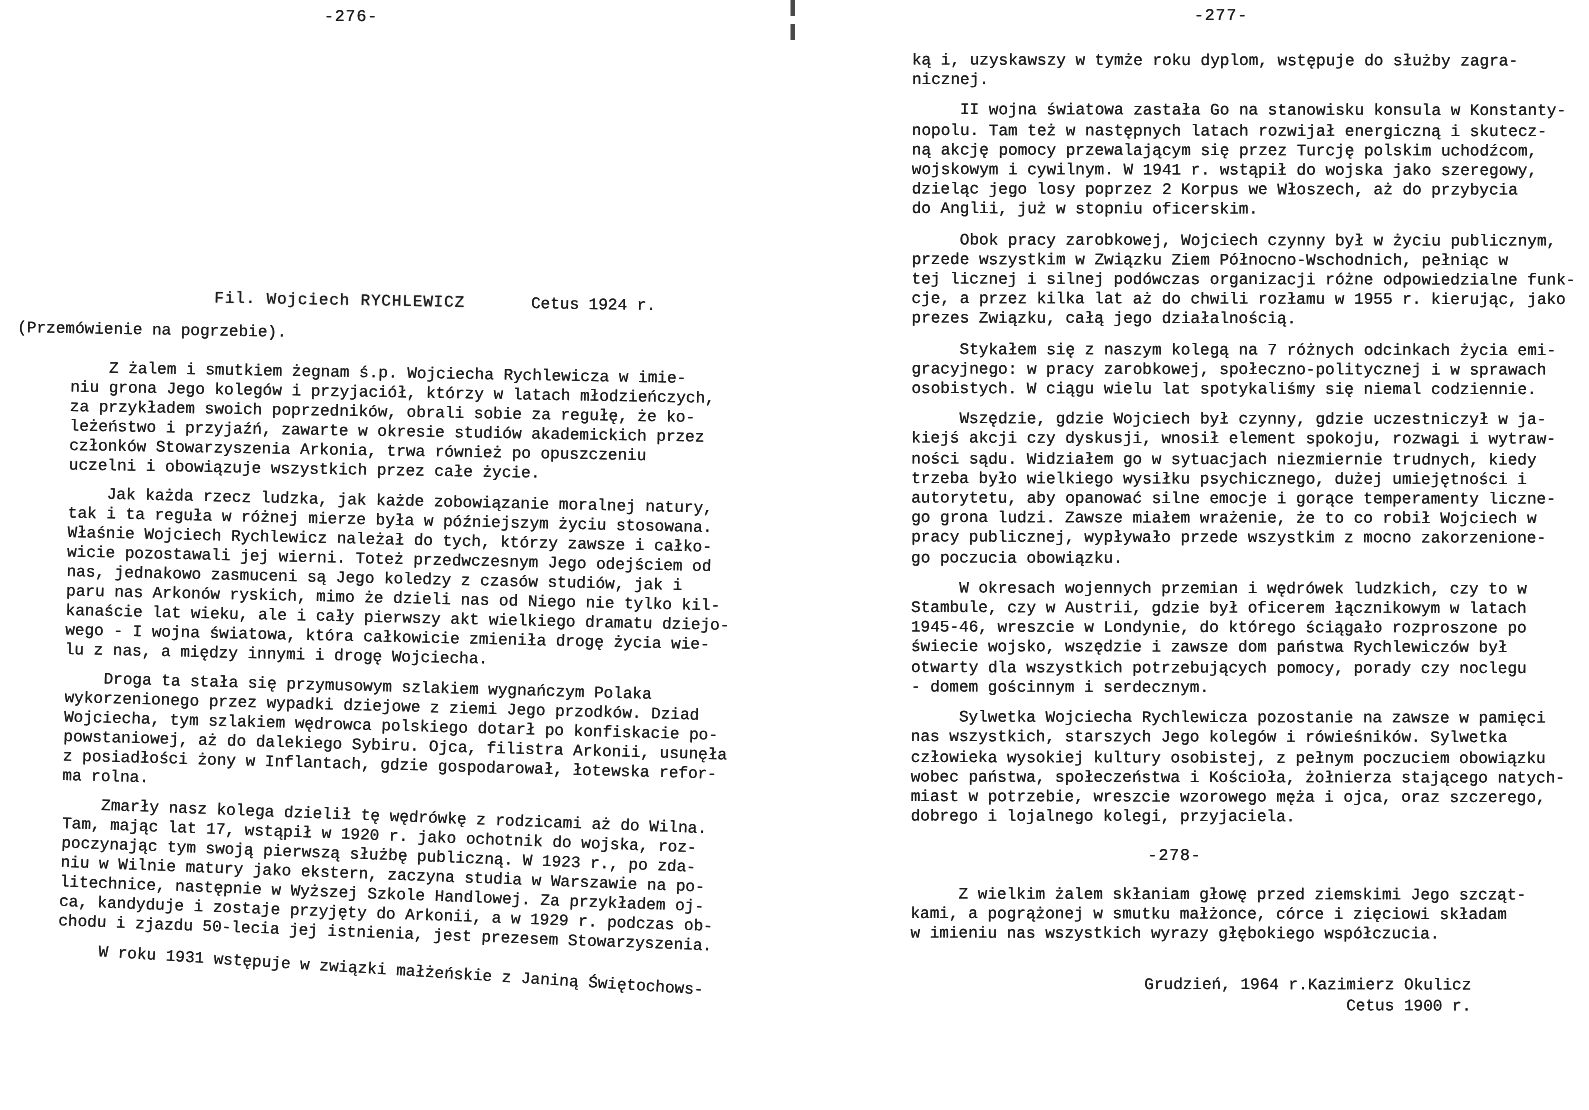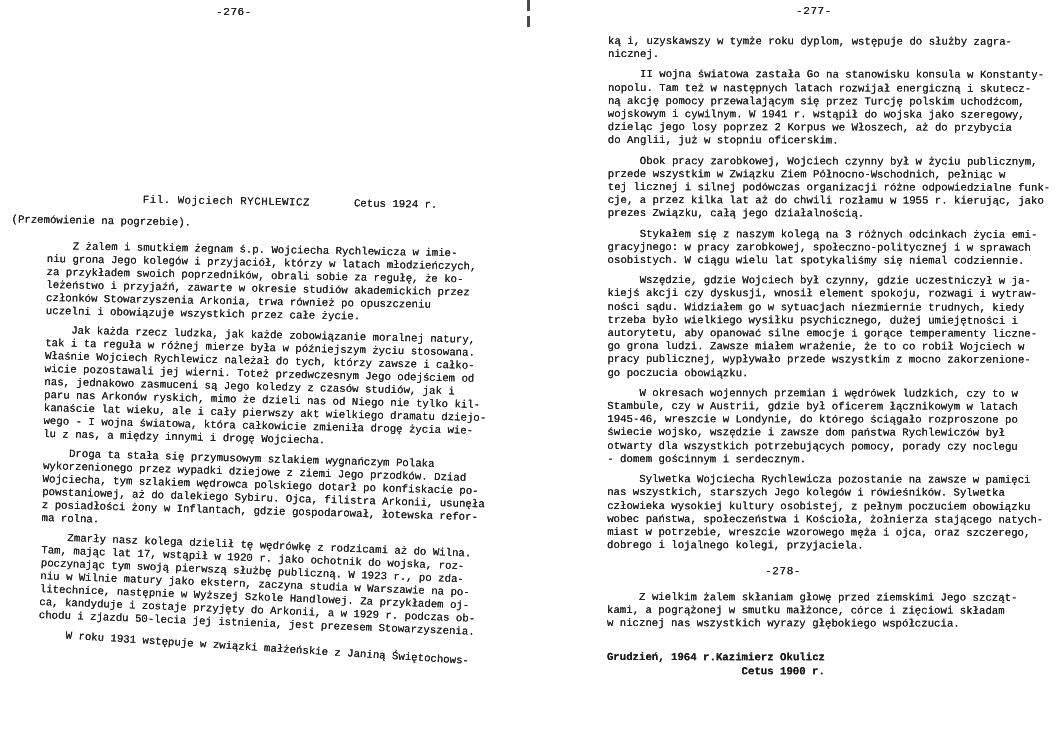--- a/index.html
+++ b/index.html
@@ -54,27 +54,26 @@
   .right-body .para{margin:0 0 7px 0;}
 
   .mid-page-num{
     display:block;width:max-content;
     margin:13px 0 12px 158px;
     font-size:11px;letter-spacing:0.6px;
     text-shadow:0 0 0.4px currentColor;
   }
 
   .footer-row{
-    display:flex;justify-content:flex-start;align-items:flex-start;
+    display:flex;justify-content:flex-end;align-items:flex-start;
     margin-top:21px;
-    font-weight:bold;
   }
   .footer-date{white-space:pre;text-shadow:0 0 0.4px currentColor;}
   .signature{
-    text-align:right;padding-right:46px;line-height:13.5px;
+    text-align:right;padding-right:78px;line-height:13.5px;
     text-shadow:0 0 0.4px currentColor;white-space:pre;
   }
 </style>
 </head>
 <body>
 
 <div class="fold-mark"></div>
 
 <div class="page page-left">
   <div class="page-num">-276-</div>
@@ -126,21 +125,21 @@
 nopolu. Tam też w następnych latach rozwijał energiczną i skutecz-
 ną akcję pomocy przewalającym się przez Turcję polskim uchodźcom,
 wojskowym i cywilnym. W 1941 r. wstąpił do wojska jako szeregowy,
 dzieląc jego losy poprzez 2 Korpus we Włoszech, aż do przybycia
 do Anglii, już w stopniu oficerskim.</div>
     <div class="para">     Obok pracy zarobkowej, Wojciech czynny był w życiu publicznym,
 przede wszystkim w Związku Ziem Północno-Wschodnich, pełniąc w
 tej licznej i silnej podówczas organizacji różne odpowiedzialne funk-
 cje, a przez kilka lat aż do chwili rozłamu w 1955 r. kierując, jako
 prezes Związku, całą jego działalnością.</div>
-    <div class="para">     Stykałem się z naszym kolegą na 3 różnych odcinkach życia emi-
+    <div class="para">     Stykałem się z naszym kolegą na 7 różnych odcinkach życia emi-
 gracyjnego: w pracy zarobkowej, społeczno-politycznej i w sprawach
 osobistych. W ciągu wielu lat spotykaliśmy się niemal codziennie.</div>
     <div class="para">     Wszędzie, gdzie Wojciech był czynny, gdzie uczestniczył w ja-
 kiejś akcji czy dyskusji, wnosił element spokoju, rozwagi i wytraw-
 ności sądu. Widziałem go w sytuacjach niezmiernie trudnych, kiedy
 trzeba było wielkiego wysiłku psychicznego, dużej umiejętności i
 autorytetu, aby opanować silne emocje i gorące temperamenty liczne-
 go grona ludzi. Zawsze miałem wrażenie, że to co robił Wojciech w
 pracy publicznej, wypływało przede wszystkim z mocno zakorzenione-
 go poczucia obowiązku.</div>
@@ -154,20 +153,20 @@
 nas wszystkich, starszych Jego kolegów i rówieśników. Sylwetka
 człowieka wysokiej kultury osobistej, z pełnym poczuciem obowiązku
 wobec państwa, społeczeństwa i Kościoła, żołnierza stającego natych-
 miast w potrzebie, wreszcie wzorowego męża i ojca, oraz szczerego,
 dobrego i lojalnego kolegi, przyjaciela.</div>
 
     <span class="mid-page-num">-278-</span>
 
     <div class="para">     Z wielkim żalem skłaniam głowę przed ziemskimi Jego szcząt-
 kami, a pogrążonej w smutku małżonce, córce i zięciowi składam
-w nicznej nas wszystkich wyrazy głębokiego współczucia.</div>
+w imieniu nas wszystkich wyrazy głębokiego współczucia.</div>
 
     <div class="footer-row">
       <span class="footer-date">Grudzień, 1964 r.</span>
       <span class="signature"><span>Kazimierz Okulicz</span><br><span>Cetus 1900 r.</span></span>
     </div>
   </div>
 </div>
 
 </body></html>

